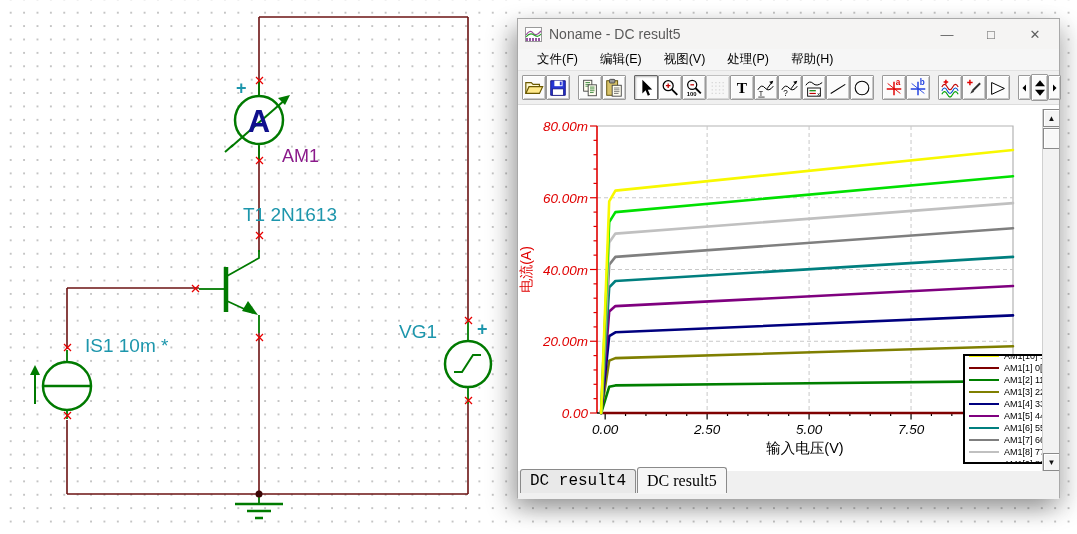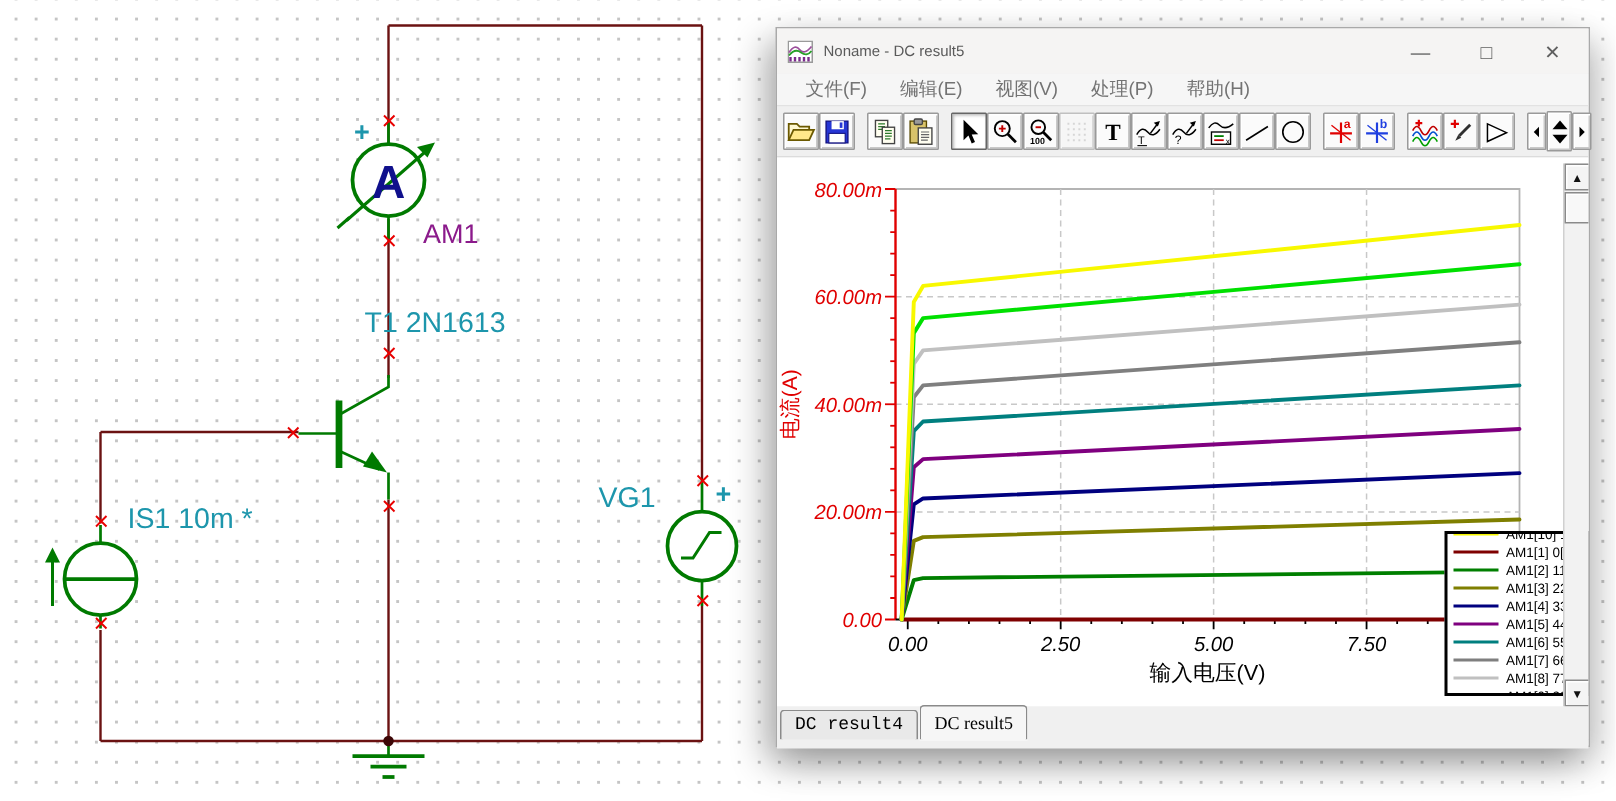--- a/index.html
+++ b/index.html
@@ -15,26 +15,26 @@
   #schematic-svg { position:absolute; left:0; top:0; z-index:1; }
 
   
   #plot-window {
     position:absolute; left:517px; top:18px; width:543px; height:480px;
     background:#f0f0f0; border:1px solid #a9a9a9; z-index:10;
     box-shadow:-8px 10px 22px rgba(0,0,0,0.30), 8px 10px 22px rgba(0,0,0,0.18);
   }
   .titlebar { height:30px; background:#f5f4f3; display:flex; align-items:center; padding-left:7px; position:relative; }
   .titlebar .app-icon { width:17px; height:15px; margin-right:7px; }
-  .titlebar .title-text { font-size:10px; color:#5a5a5a; }
+  .titlebar .title-text { font-size:14px; color:#5a5a5a; }
   .win-controls { position:absolute; right:2px; top:0; height:30px; display:flex; }
   .win-btn { width:44px; height:30px; display:flex; align-items:center; justify-content:center;
              font-size:13px; color:#5f5f5f; cursor:default; }
   .menubar { height:22px; background:#f6f6f6; border-bottom:1px solid #e2e2e2; display:flex; align-items:center; padding-left:8px; }
-  .menu-item { font-size:12.5px; color:#737373; padding:0 11px; line-height:21px; }
+  .menu-item { font-size:12.5px; color:#000000; padding:0 11px; line-height:21px; }
   .toolbar { height:34px; background:#f0f0f0; display:flex; align-items:center; padding-left:4px; border-bottom:1px solid #dcdcdc; }
   .tb-btn { width:24px; height:25px; background:#fbfbfb; border:1px solid #9a9a9a; border-radius:1px;
             box-shadow:inset 1px 1px 0 #ffffff, inset -1px -1px 0 #c8c8c8;
             display:flex; align-items:center; justify-content:center; flex:0 0 auto; }
   .tb-btn svg { width:20px; height:20px; display:block; }
   .tb-btn.pressed { background:#ffffff; border-color:#666; box-shadow:inset 1px 1px 2px #bbb; }
   .tb-btn.disabled { opacity:0.55; }
   .tb-gap { width:8px; flex:0 0 auto; }
   .tb-btn.narrow { width:13px; }
   .tb-btn.spinner { width:17px; height:27px; flex-direction:column; }
@@ -54,21 +54,21 @@
 
   
   #v-scrollbar { position:absolute; left:524px; top:4px; width:17px; height:362px; background:#f2f2f2; z-index:6; border-left:1px solid #d0d0d0; }
   .sb-btn { position:absolute; left:0; width:17px; height:18px; background:#f4f4f4; border:1px solid #8a8a8a;
             box-shadow:inset 1px 1px 0 #fff; display:flex; align-items:center; justify-content:center;
             font-size:8px; color:#111; }
   .sb-thumb { position:absolute; left:0; top:19px; width:17px; height:21px; background:#f8f8f8; border:1px solid #8a8a8a; box-shadow:inset 1px 1px 0 #fff; }
 
   
   .tabbar { height:22px; background:#f0f0f0; display:flex; align-items:flex-end; padding-left:2px; position:relative; }
-  .tab { font-family:"Liberation Mono","DejaVu Sans Mono",monospace; font-size:12px; color:#000;
+  .tab { font-family:"Liberation Mono","DejaVu Sans Mono",monospace; font-size:16px; color:#000;
          padding:2px 9px 3px 9px; border:1px solid #8a8a8a; border-bottom:none; background:#e9e9e9;
          border-radius:3px 3px 0 0; margin-right:1px;text-align:center; }
   .tab.active { background:#f6f6f6; padding-top:4px; position:relative; box-shadow:0 1px 0 #f6f6f6;font-family:Liberation Serif, serif; }
   .bottom-strip { height:6px; background:#f0f0f0; }
 </style>
 </head>
 <body>
 
 <svg id="schematic-svg" width="1077" height="534" viewBox="0 0 1077 534">
 

